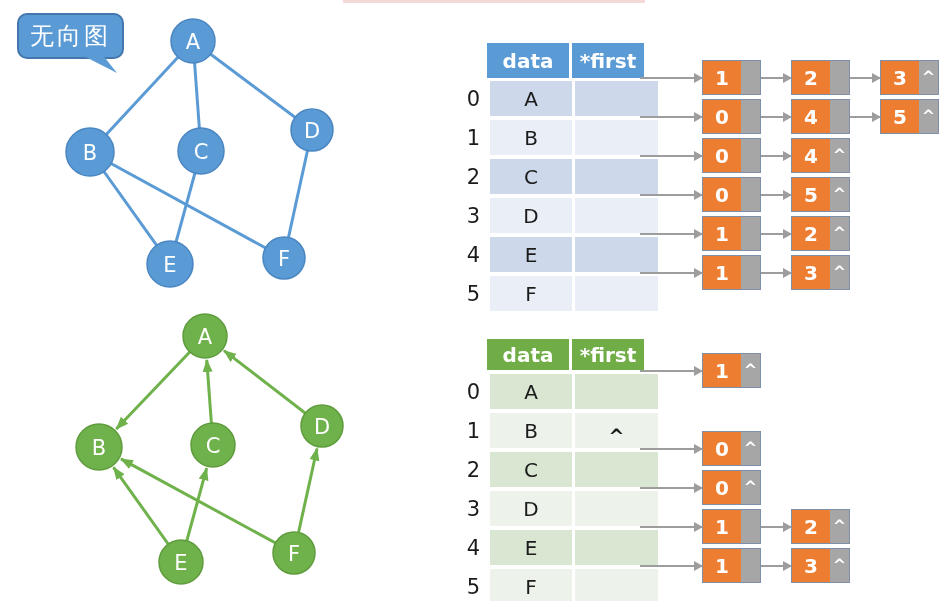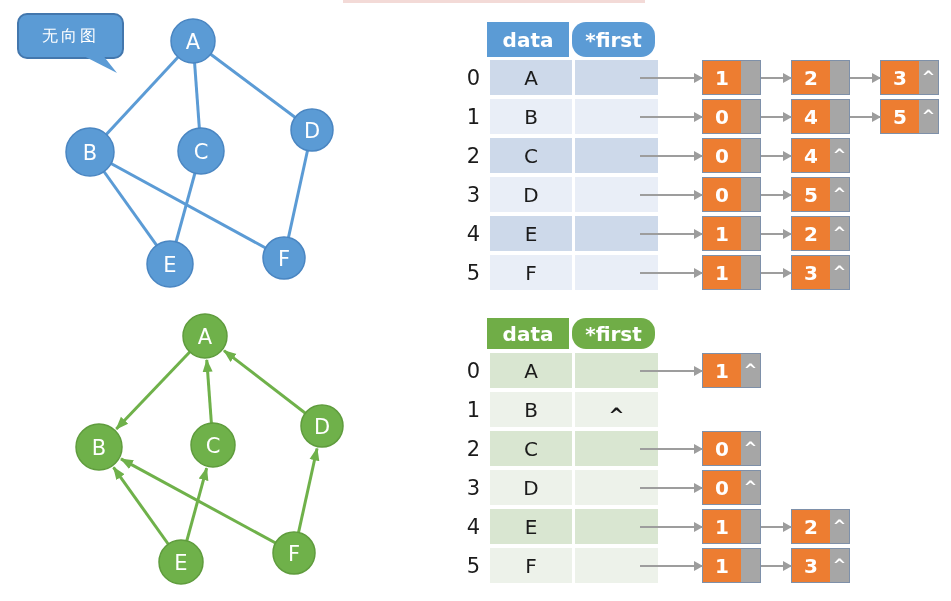--- a/index.html
+++ b/index.html
@@ -8,39 +8,39 @@
     font-family:"DejaVu Sans","Liberation Sans",sans-serif;
   }
   .stage { position:absolute; left:0; top:0; width:951px; height:601px; }
 
   .top-strip { position:absolute; left:343px; top:0; width:302px; height:3px;
                background:#e9bcb6; opacity:.55; }
 
   
   .bubble { position:absolute; width:103px; height:42px; border-radius:10px;
             display:flex; align-items:center; justify-content:center;
-            color:#fff; font-size:16px; letter-spacing:3px; z-index:3; }
+            color:#fff; font-size:24px; letter-spacing:3px; z-index:3; }
   .bubble .tail { position:absolute; left:56px; bottom:-16px; width:42px; height:18px; }
   .bubble-blue  { left:17px; top:13px;  background:#5b9bd5; border:2px solid #4377ad; }
   .bubble-blue .tail  { background:#5b9bd5; clip-path:polygon(16% 0,66% 0,100% 100%); }
   .bubble-green { left:17px; top:314px; background:#71bb4d; border:2px solid #5d8798; }
   .bubble-green .tail { background:#71bb4d; clip-path:polygon(16% 0,66% 0,100% 100%); }
 
   
   #g1 { position:absolute; left:0; top:0; }
   #g2 { position:absolute; left:0; top:300px; }
 
   
   .vtable { position:absolute; left:450px; }
   #t1 { top:22px; }
   #t2 { top:318px; }
-  .thead { display:flex; margin-left:37px; margin-bottom:3px; }
+  .thead { display:flex; margin-left:37px; margin-bottom:3px;margin-top:21px; }
   .th { width:82px; height:35px; display:flex; align-items:center; justify-content:center;
         color:#fff; font-weight:bold; font-size:20px; margin-right:3px; }
-  .th:last-child { width:83px; margin-right:0;border-radius:14px; }
+  .th:last-child { width:72px; margin-right:0; }
   #t1 .th { background:#5b9bd5; }
   #t2 .th { background:#70ad47; height:31px; }
   #t2 .thead { margin-bottom:4px; }
   .trow { display:flex; height:35px; margin-bottom:4px; }
   .idx { width:30px; margin-right:7px; display:flex; align-items:center;
          justify-content:flex-end; font-size:21px; color:#1b1b1b; padding-right:3px; }
   .cell { display:flex; align-items:center; justify-content:center;
           font-size:20px; color:#1b1b1b; }
   .c-data  { width:82px; margin-right:3px; }
   .c-first { width:83px; }

